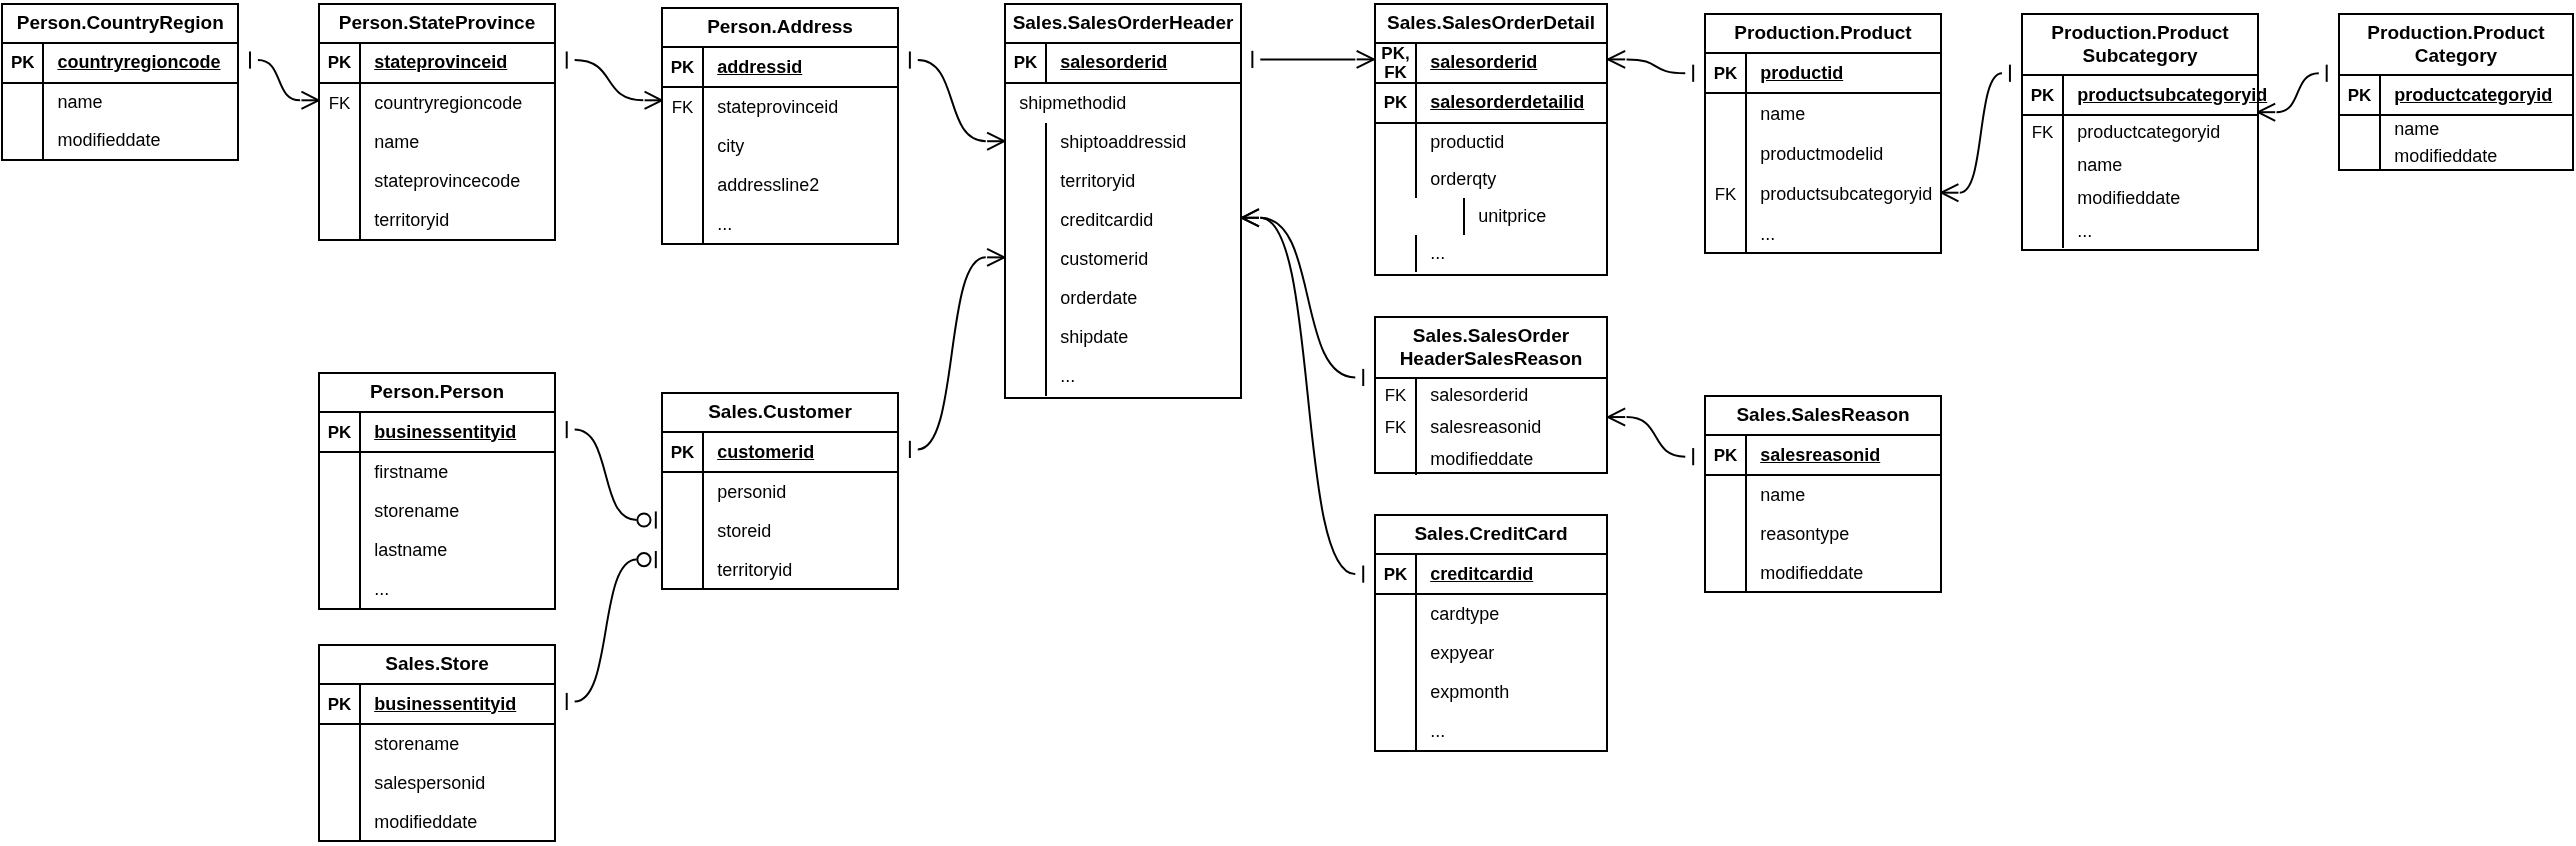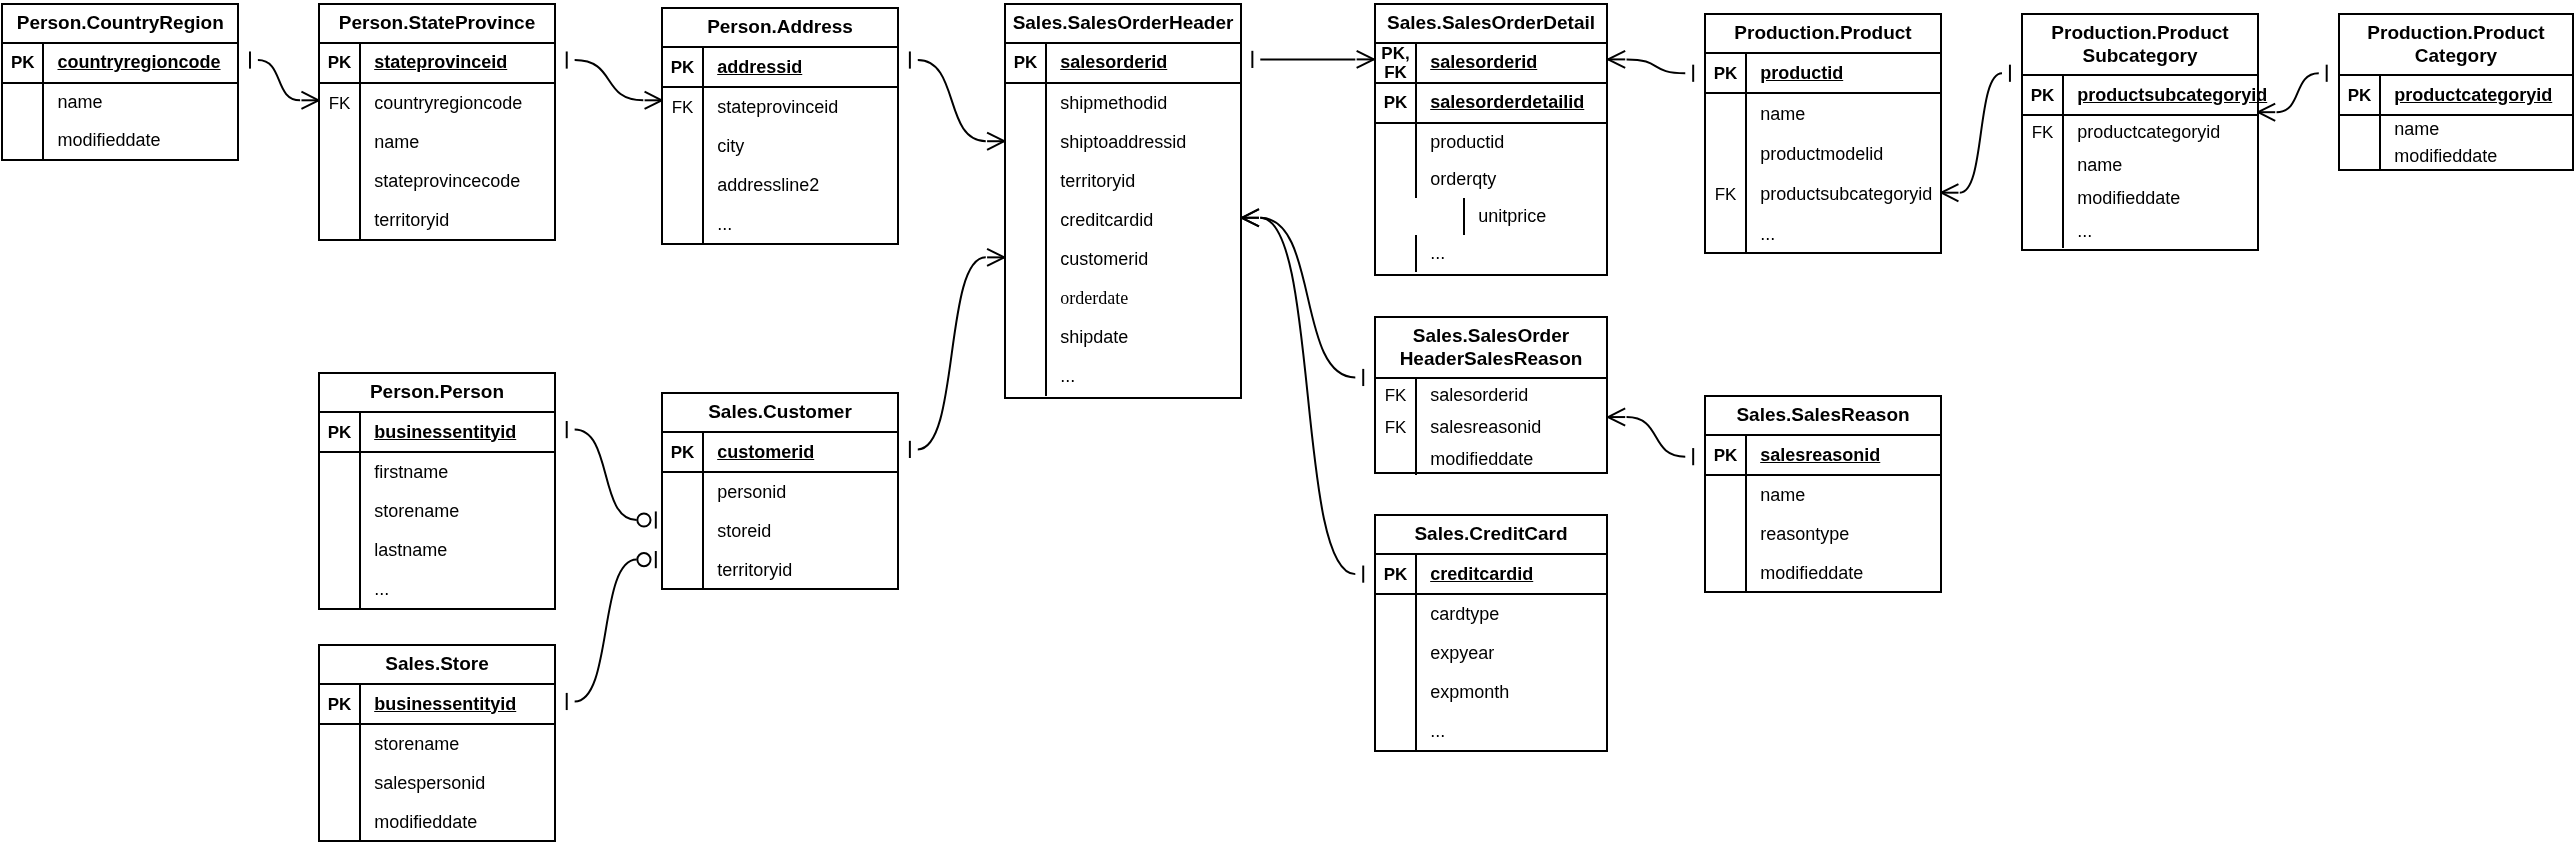--- a/index.html
+++ b/index.html
@@ -186,41 +186,41 @@
         </div>
       </div>
     </div>
     <div class="entity" style="left: 1004px; top: 2.6px; width: 238px; height: 396px;">
       <div class="ent-title" style="height: 37px;">Sales.SalesOrderHeader</div>
       <div class="attr-group" style="height: 355px;">
         <div class="attr-row sep" style="height: 40px;">
           <div class="attr-key pk">PK</div>
           <div class="attr-name keyname">salesorderid</div>
         </div>
-        <div class="attr-row" style="height: 39px;">
+        <div class="attr-row" style="height: 39px; flex-direction: column;">
           <div class="attr-key fk"></div>
           <div class="attr-name">shipmethodid</div>
         </div>
         <div class="attr-row" style="height: 39px;">
           <div class="attr-key fk"></div>
           <div class="attr-name">shiptoaddressid</div>
         </div>
         <div class="attr-row" style="height: 39px;">
           <div class="attr-key fk"></div>
           <div class="attr-name">territoryid</div>
         </div>
         <div class="attr-row" style="height: 39px;">
           <div class="attr-key fk"></div>
           <div class="attr-name">creditcardid</div>
         </div>
         <div class="attr-row" style="height: 39px;">
           <div class="attr-key fk"></div>
           <div class="attr-name">customerid</div>
         </div>
-        <div class="attr-row" style="height: 39px; font-family: Liberation Serif, serif;">
+        <div class="attr-row" style="height: 39px;">
           <div class="attr-key fk"></div>
           <div class="attr-name">orderdate</div>
         </div>
         <div class="attr-row" style="height: 39px;">
           <div class="attr-key fk"></div>
           <div class="attr-name">shipdate</div>
         </div>
         <div class="attr-row" style="height: 39px;">
           <div class="attr-key fk"></div>
           <div class="attr-name">...</div>

